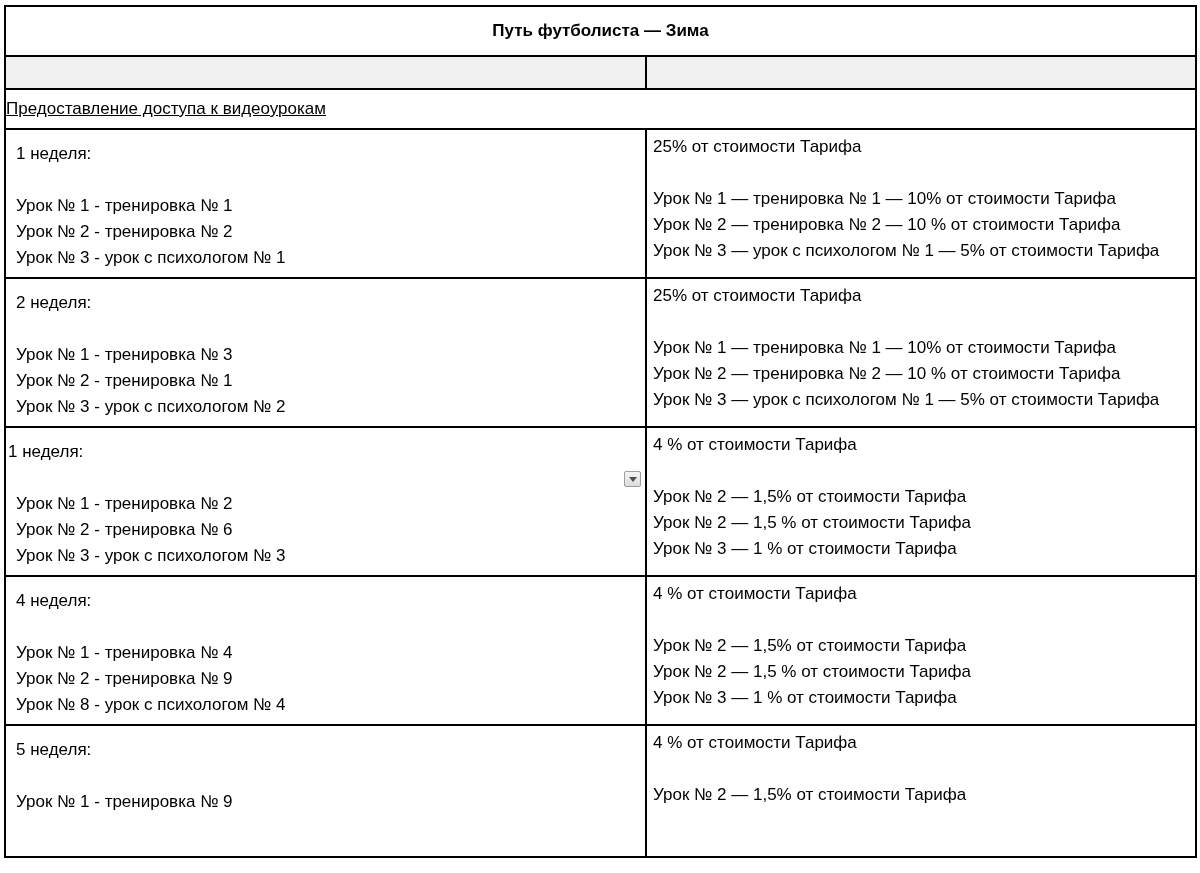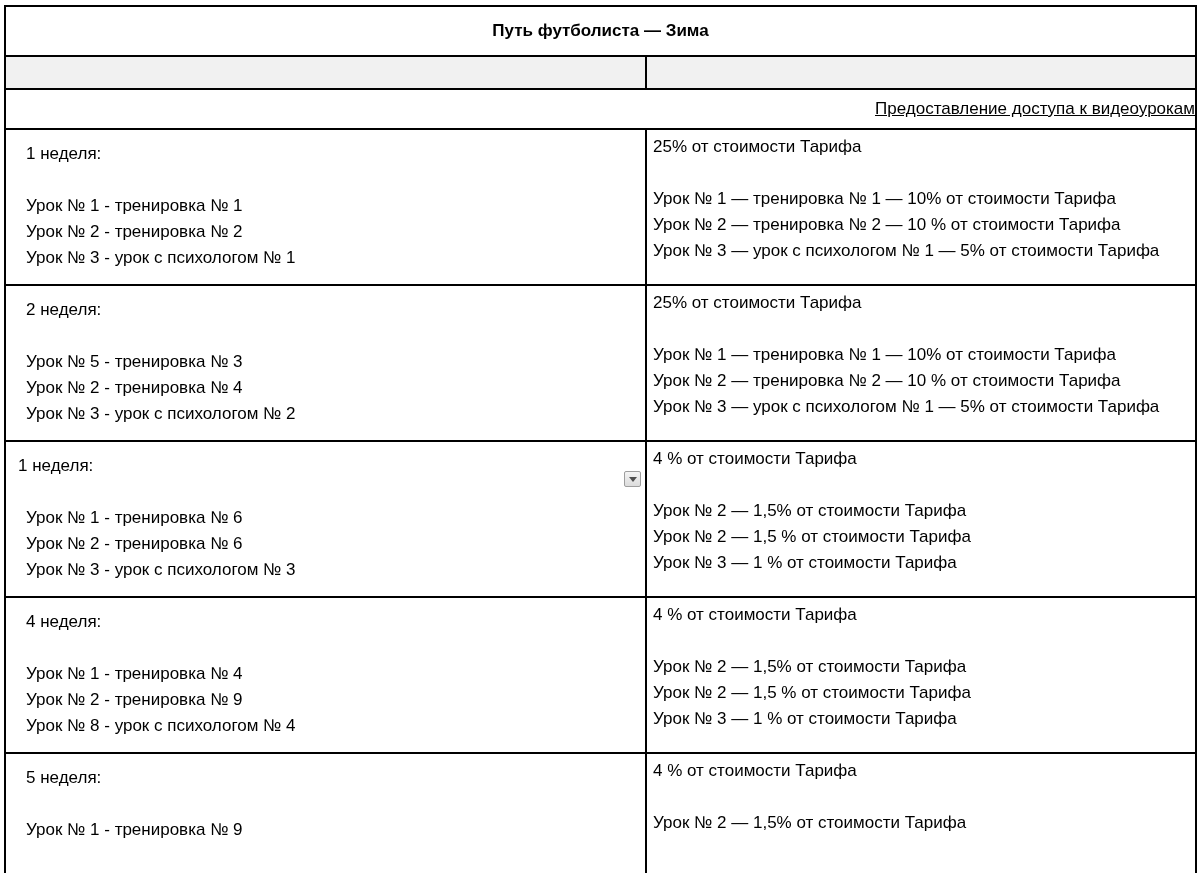--- a/index.html
+++ b/index.html
@@ -43,30 +43,30 @@
     height:67px;
     text-align:center;
     font-weight:bold;
   }
   td.shaded-cell{
     height:33px;
     background:var(--shaded);
   }
   td.section-cell{
     height:40px;
-    text-align:right;
+    text-align:left;
   }
   .underline{text-decoration:underline;}
 
   td.week-cell{
     vertical-align:top;
     line-height:26px;
   }
-  td.service-cell{padding:11px 8px 6px 20px;}
-  td.tariff-cell{padding:4px 8px 20px 6px;}
+  td.service-cell{padding:11px 8px 6px 10px;}
+  td.tariff-cell{padding:4px 8px 6px 6px;}
   .cell-heading{margin:0 0 26px 0;}
   .cell-line{margin:0;}
   .clip-left{position:relative;left:-8px;}
 
   .dropdown-btn{
     position:absolute;
     left:624px;top:471px;
     width:17px;height:16px;
     background:linear-gradient(#f4f4f4,#dcdcdc);
     border:1px solid #9e9e9e;
@@ -116,35 +116,35 @@
           <td class="week-cell tariff-cell">
             <div class="cell-heading">25% от стоимости Тарифа</div>
             <div class="cell-line">Урок № 1 — тренировка № 1 — 10% от стоимости Тарифа</div>
             <div class="cell-line">Урок № 2 — тренировка № 2 — 10 % от стоимости Тарифа</div>
             <div class="cell-line">Урок № 3 — урок с психологом № 1 — 5% от стоимости Тарифа</div>
           </td>
         </tr>
         <tr style="height: 132px; margin-top: 18px;">
           <td class="week-cell service-cell">
             <div class="cell-heading">2 неделя:</div>
-            <div class="cell-line">Урок № 5 - тренировка № 3</div>
-            <div class="cell-line">Урок № 2 - тренировка № 4</div>
+            <div class="cell-line">Урок № 1 - тренировка № 3</div>
+            <div class="cell-line">Урок № 2 - тренировка № 1</div>
             <div class="cell-line">Урок № 3 - урок с психологом № 2</div>
           </td>
           <td class="week-cell tariff-cell">
             <div class="cell-heading">25% от стоимости Тарифа</div>
             <div class="cell-line">Урок № 1 — тренировка № 1 — 10% от стоимости Тарифа</div>
             <div class="cell-line">Урок № 2 — тренировка № 2 — 10 % от стоимости Тарифа</div>
             <div class="cell-line">Урок № 3 — урок с психологом № 1 — 5% от стоимости Тарифа</div>
           </td>
         </tr>
         <tr style="height: 131px;">
           <td class="week-cell service-cell">
             <div class="cell-heading clip-left">1 неделя:</div>
-            <div class="cell-line">Урок № 1 - тренировка № 6</div>
+            <div class="cell-line">Урок № 1 - тренировка № 2</div>
             <div class="cell-line">Урок № 2 - тренировка № 6</div>
             <div class="cell-line">Урок № 3 - урок с психологом № 3</div>
           </td>
           <td class="week-cell tariff-cell">
             <div class="cell-heading">4 % от стоимости Тарифа</div>
             <div class="cell-line">Урок № 2 — 1,5% от стоимости Тарифа</div>
             <div class="cell-line">Урок № 2 — 1,5 % от стоимости Тарифа</div>
             <div class="cell-line">Урок № 3 — 1 % от стоимости Тарифа</div>
           </td>
         </tr>

